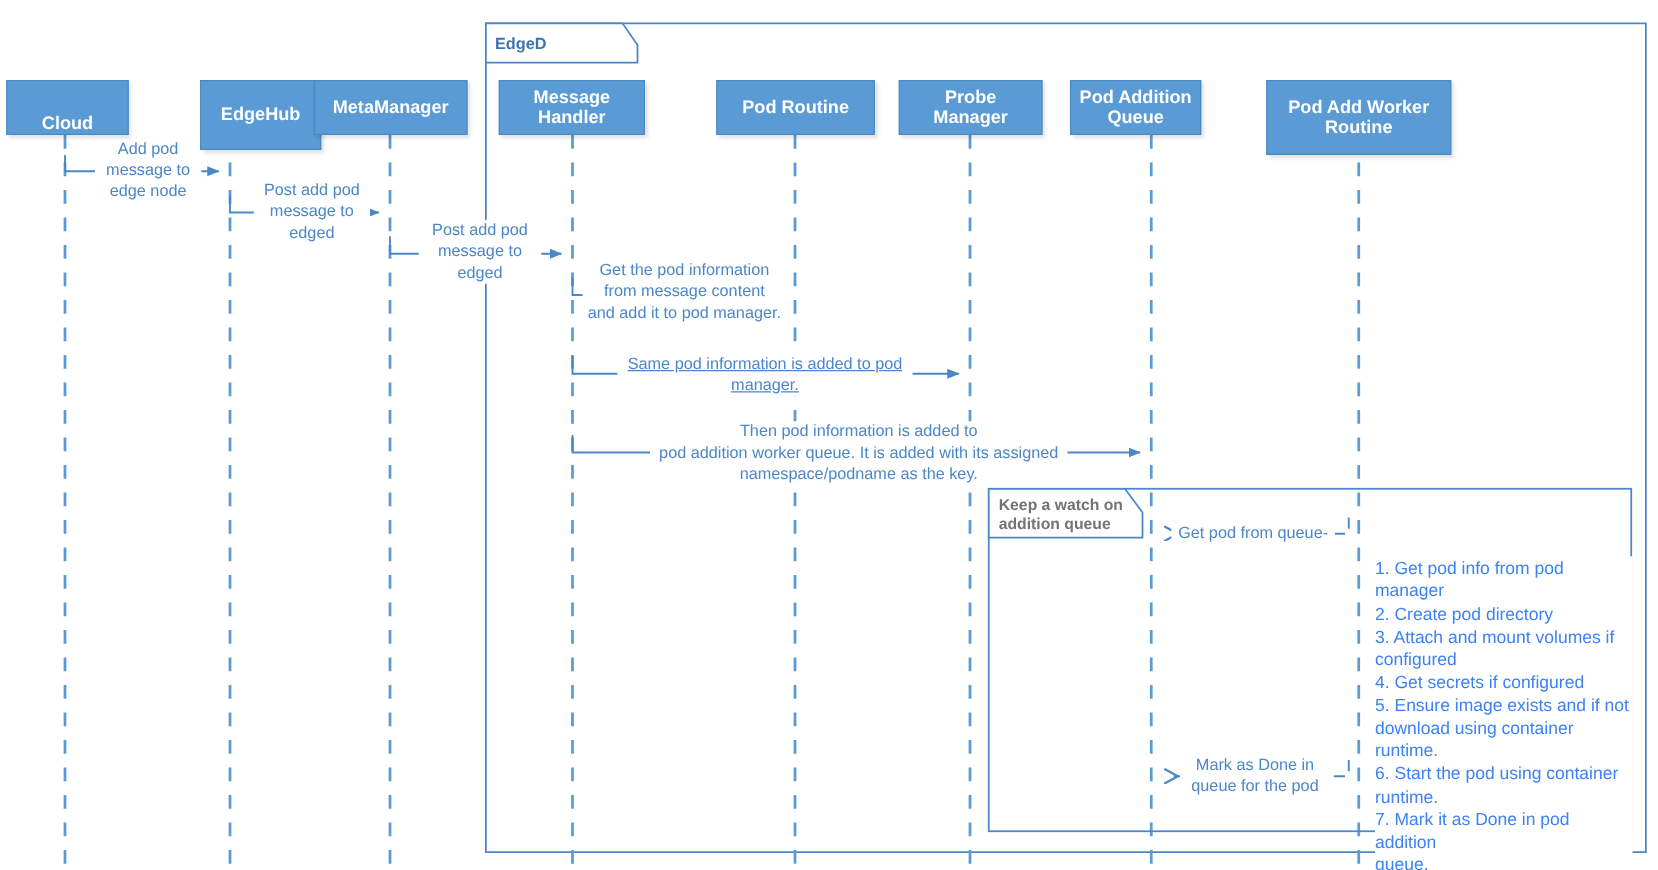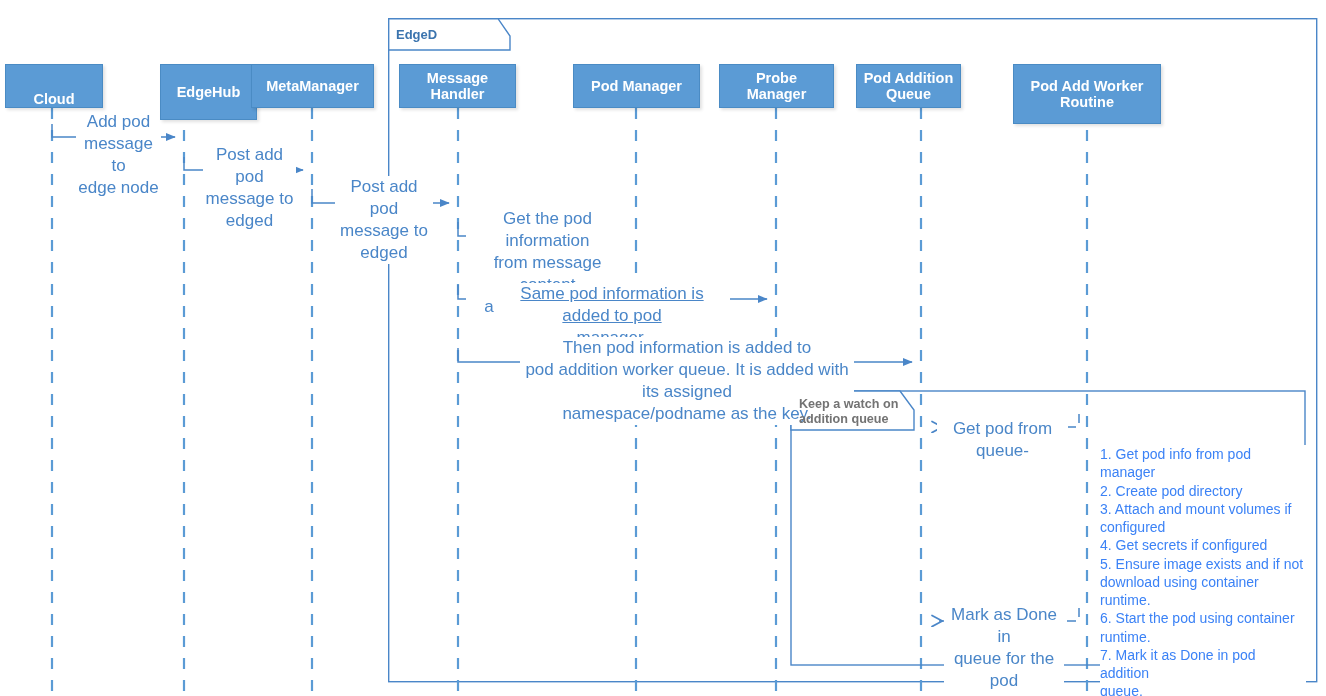--- a/index.html
+++ b/index.html
@@ -33,21 +33,21 @@
     font-size:13px;
     font-weight:bold;
     white-space:nowrap;
     z-index:4;
   }
 
   
   .msg{
     position:absolute;
     color:#4A86C8;
-    font-size:17px;
+    font-size:13px;
     line-height:1.30;
     text-align:center;
     background:#ffffff;
     white-space:pre-line;
     z-index:4;
     box-sizing:border-box;
     padding:0 2px;
   }
   .note-list{
     position:absolute;
@@ -156,21 +156,21 @@
   <div class="participant" style="left:251px;top:64px;width:123px;height:44px;">
     <span>MetaManager</span>
   </div>
 
   <div class="participant" style="left:399px;top:64px;width:117px;height:44px;white-space:pre-line;">
     <span style="white-space:pre-line;">Message
 Handler</span>
   </div>
 
   <div class="participant" style="left:573px;top:64px;width:127px;height:44px;">
-    <span>Pod Manager</span>
+    <span>Pod Routine</span>
   </div>
 
   <div class="participant" style="left:719px;top:64px;width:115px;height:44px;white-space:pre-line;">
     <span style="white-space:pre-line;">Probe
 Manager</span>
   </div>
 
   <div class="participant" style="left:856px;top:64px;width:105px;height:44px;white-space:pre-line;">
     <span style="white-space:pre-line;">Pod Addition
 Queue</span>

